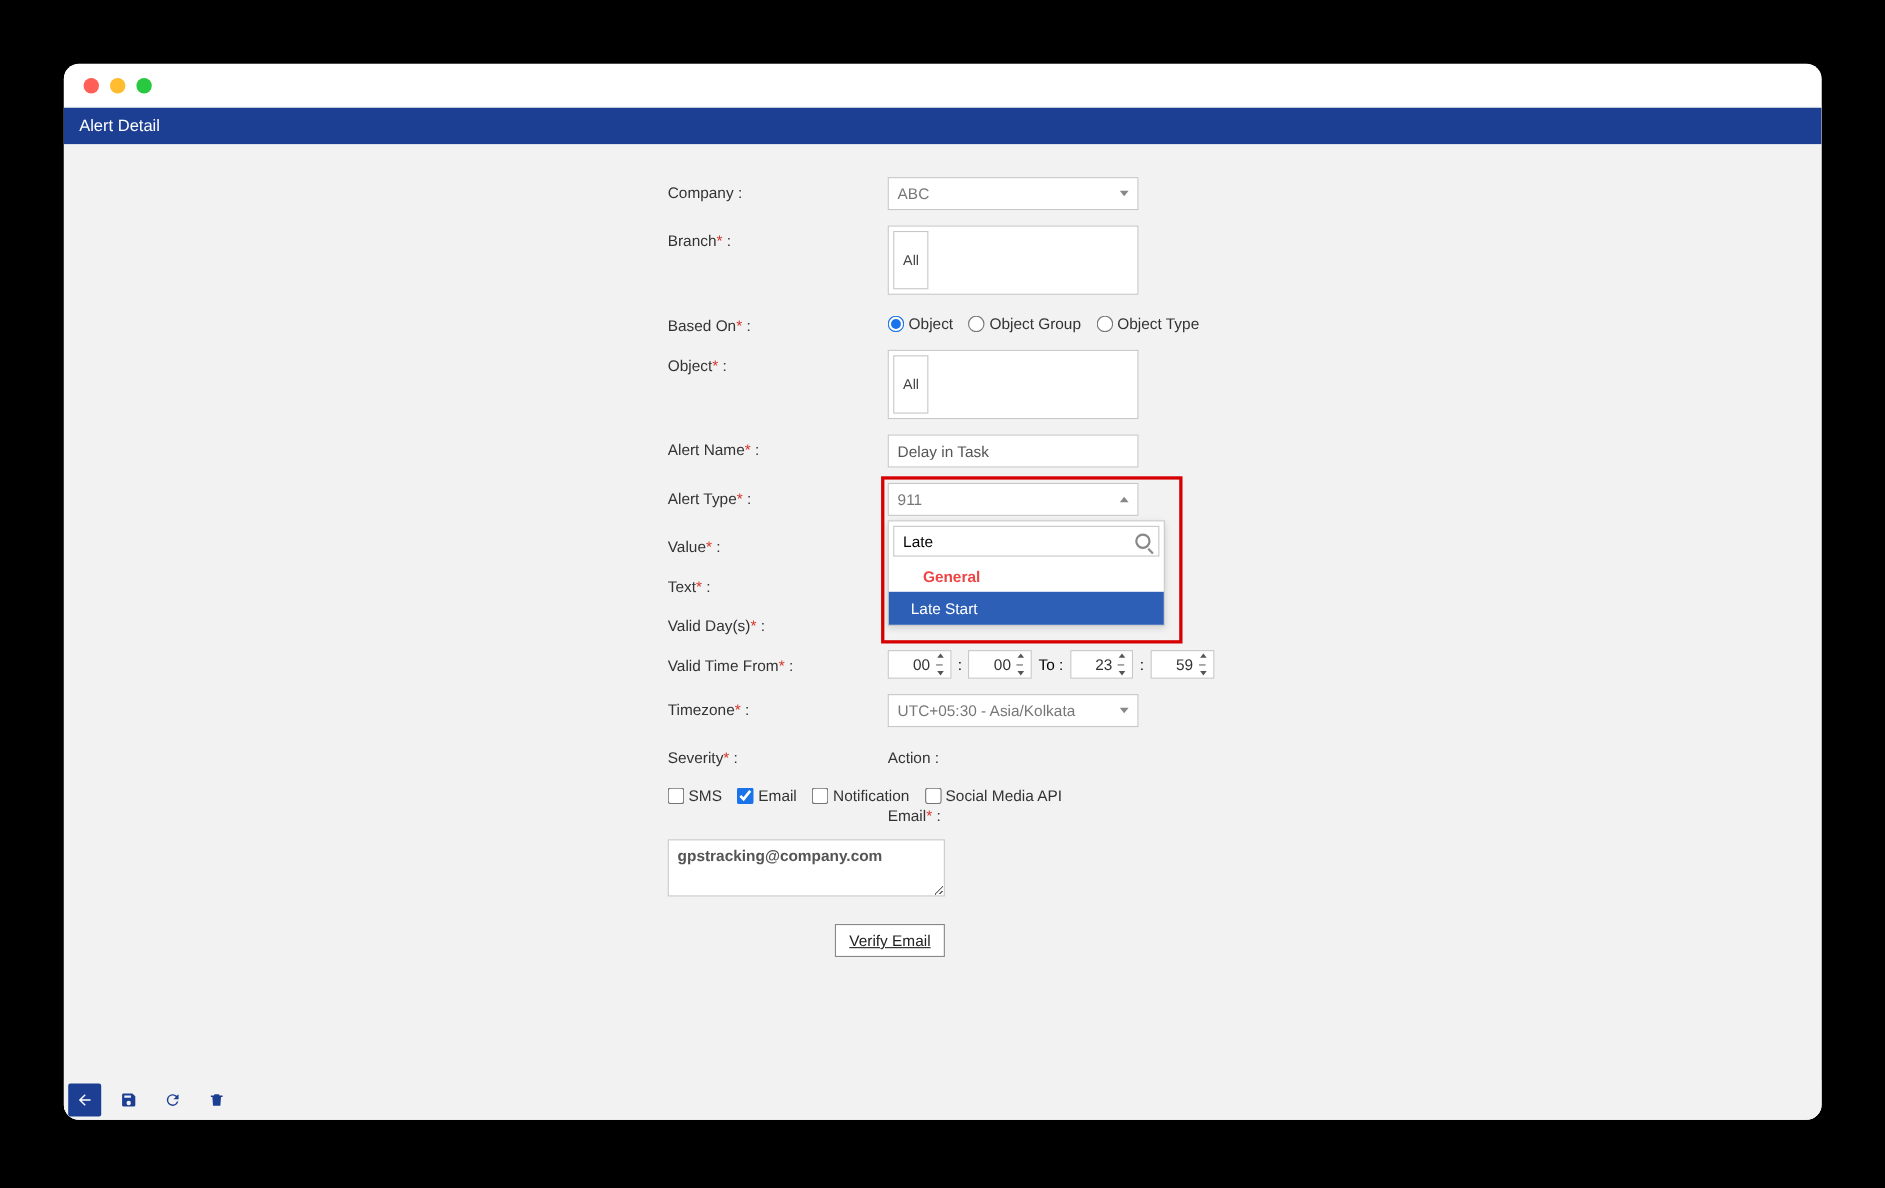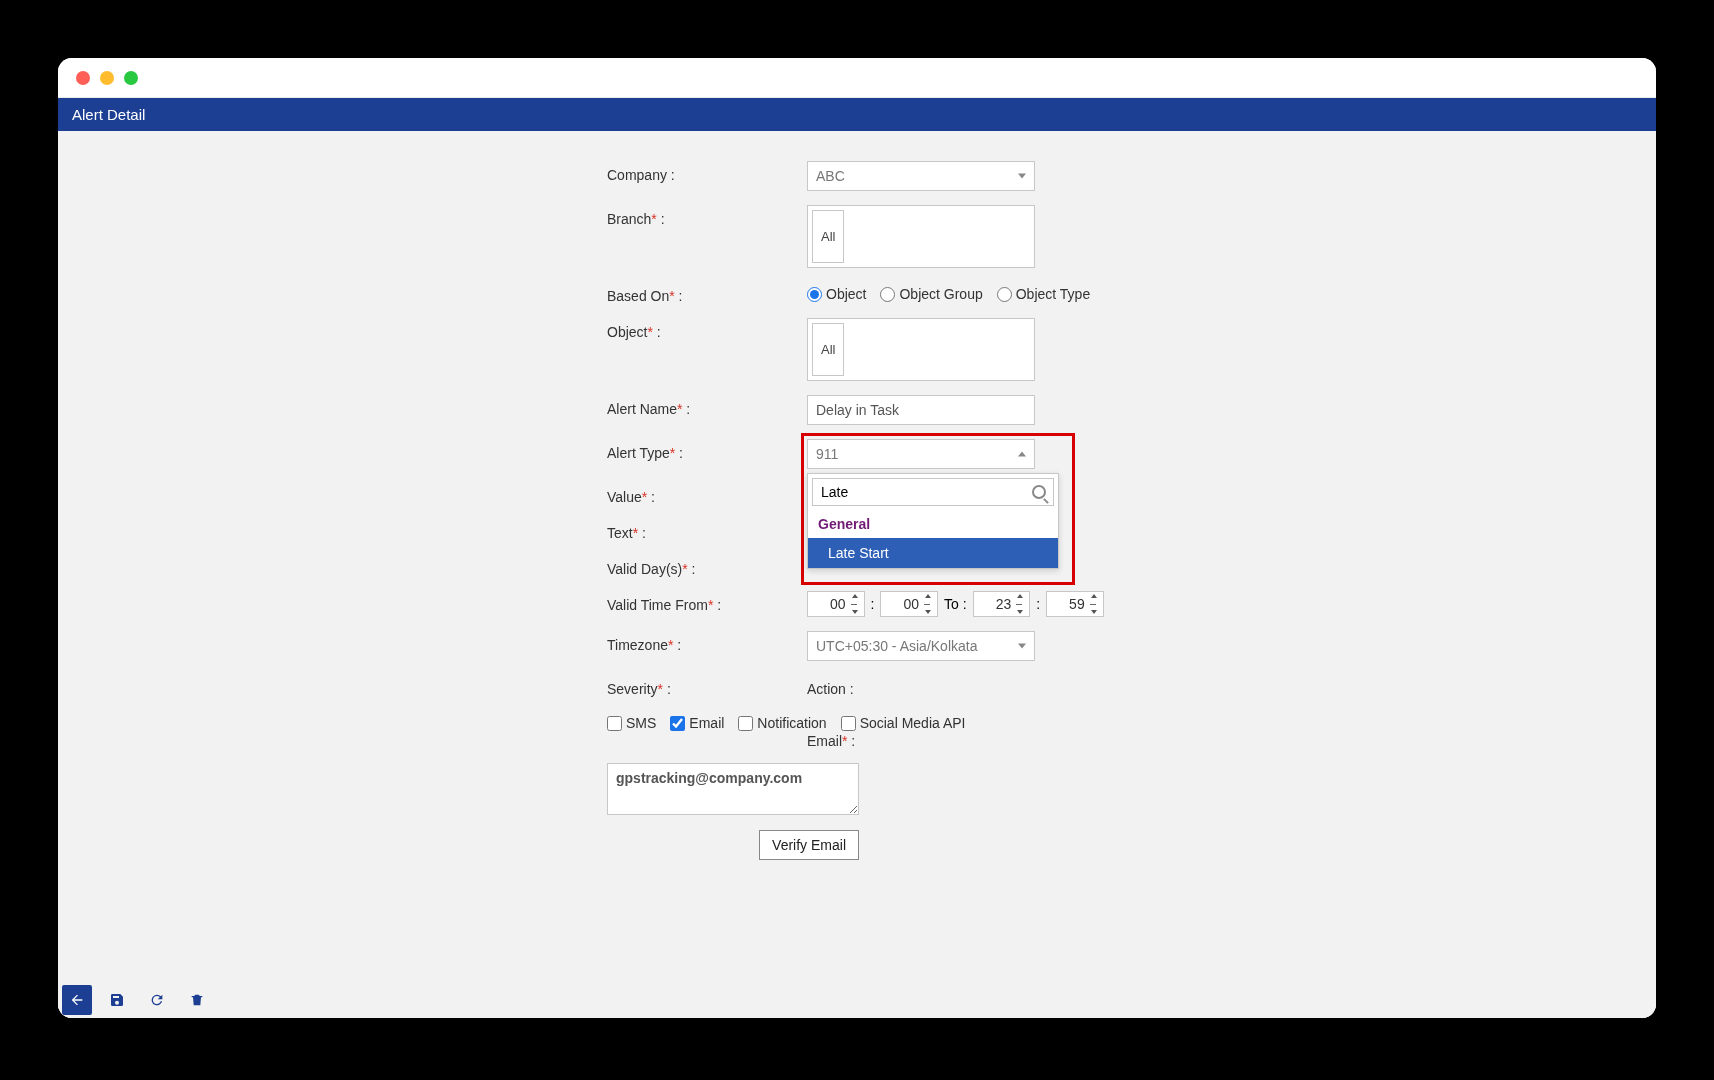--- a/index.html
+++ b/index.html
@@ -122,21 +122,21 @@
   .spinbox .sp::after{border-top:4px solid #555;}
 
   .chk-row { display:flex; gap:14px; align-items:flex-end; padding-top:4px; flex-wrap:wrap;}
   .chk-row label { display:flex; align-items:center; gap:4px; color:#333;}
 
   .textarea {
     width:252px; height:52px; resize:both; font-family:inherit;font-weight:bold;
   }
   .verify-btn {
     border:1px solid #888; background:#fff; padding:6px 12px; font-size:14px; color:#222;
-    float:right; margin-top:12px;
+    float:right; margin-top:22px;text-decoration:underline;
   }
 
   .dropdown-wrapper { position: relative; }
   .highlight-box {
     position:absolute; border:3px solid #d60000;
     left:-6px; top:-6px; width:274px; height:152px; pointer-events:none;
   }
   .dd-panel {
     position:absolute; left:0; top:34px; width:252px;
     background:#fff; border:1px solid #c7c7c7; z-index:5;
@@ -144,21 +144,21 @@
   }
   .dd-search { position:relative; padding:4px; }
   .dd-search input {
     width:100%; border:1px solid #c7c7c7; padding:5px 26px 5px 8px; font-size:14px;
   }
   .dd-search .mag {
     position:absolute; right:12px; top:50%; transform:translateY(-50%);
     width:14px;height:14px;border:2px solid #888;border-radius:50%;
   }
   .dd-search .mag::after{content:"";position:absolute;right:-5px;bottom:-5px;width:6px;height:2px;background:#888;transform:rotate(45deg);}
-  .dd-group { padding:6px 10px; font-weight:600; color:#701a75; }
+  .dd-group { padding:6px 10px; font-weight:600; color:#ef4444;margin-left:21px; }
   .dd-item { padding:7px 20px; color:#fff; background:#2e5fb7; cursor:pointer;}
 
   .footer {
     position:absolute; left:0; right:0; bottom:0; height:36px;
     background:#f2f2f2; display:flex; align-items:center; padding-left:4px; gap:10px;
   }
   .ft-btn { width:30px; height:30px; display:flex; align-items:center; justify-content:center; color:#1c3f94;}
   .ft-btn.primary { background:#1c3f94; color:#fff; border-radius:2px;}
   .ft-btn svg { width:16px; height:16px; }
 </style>

